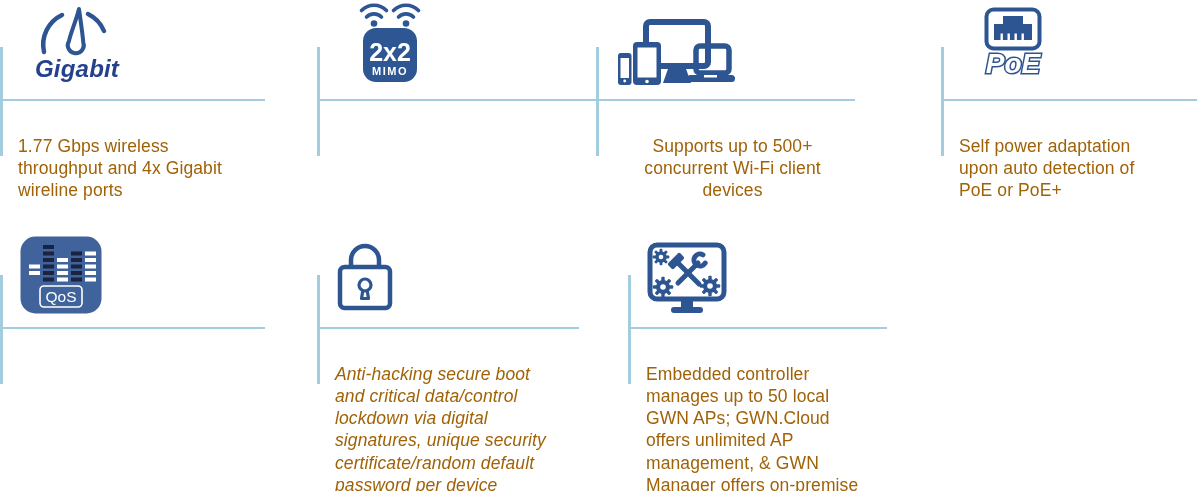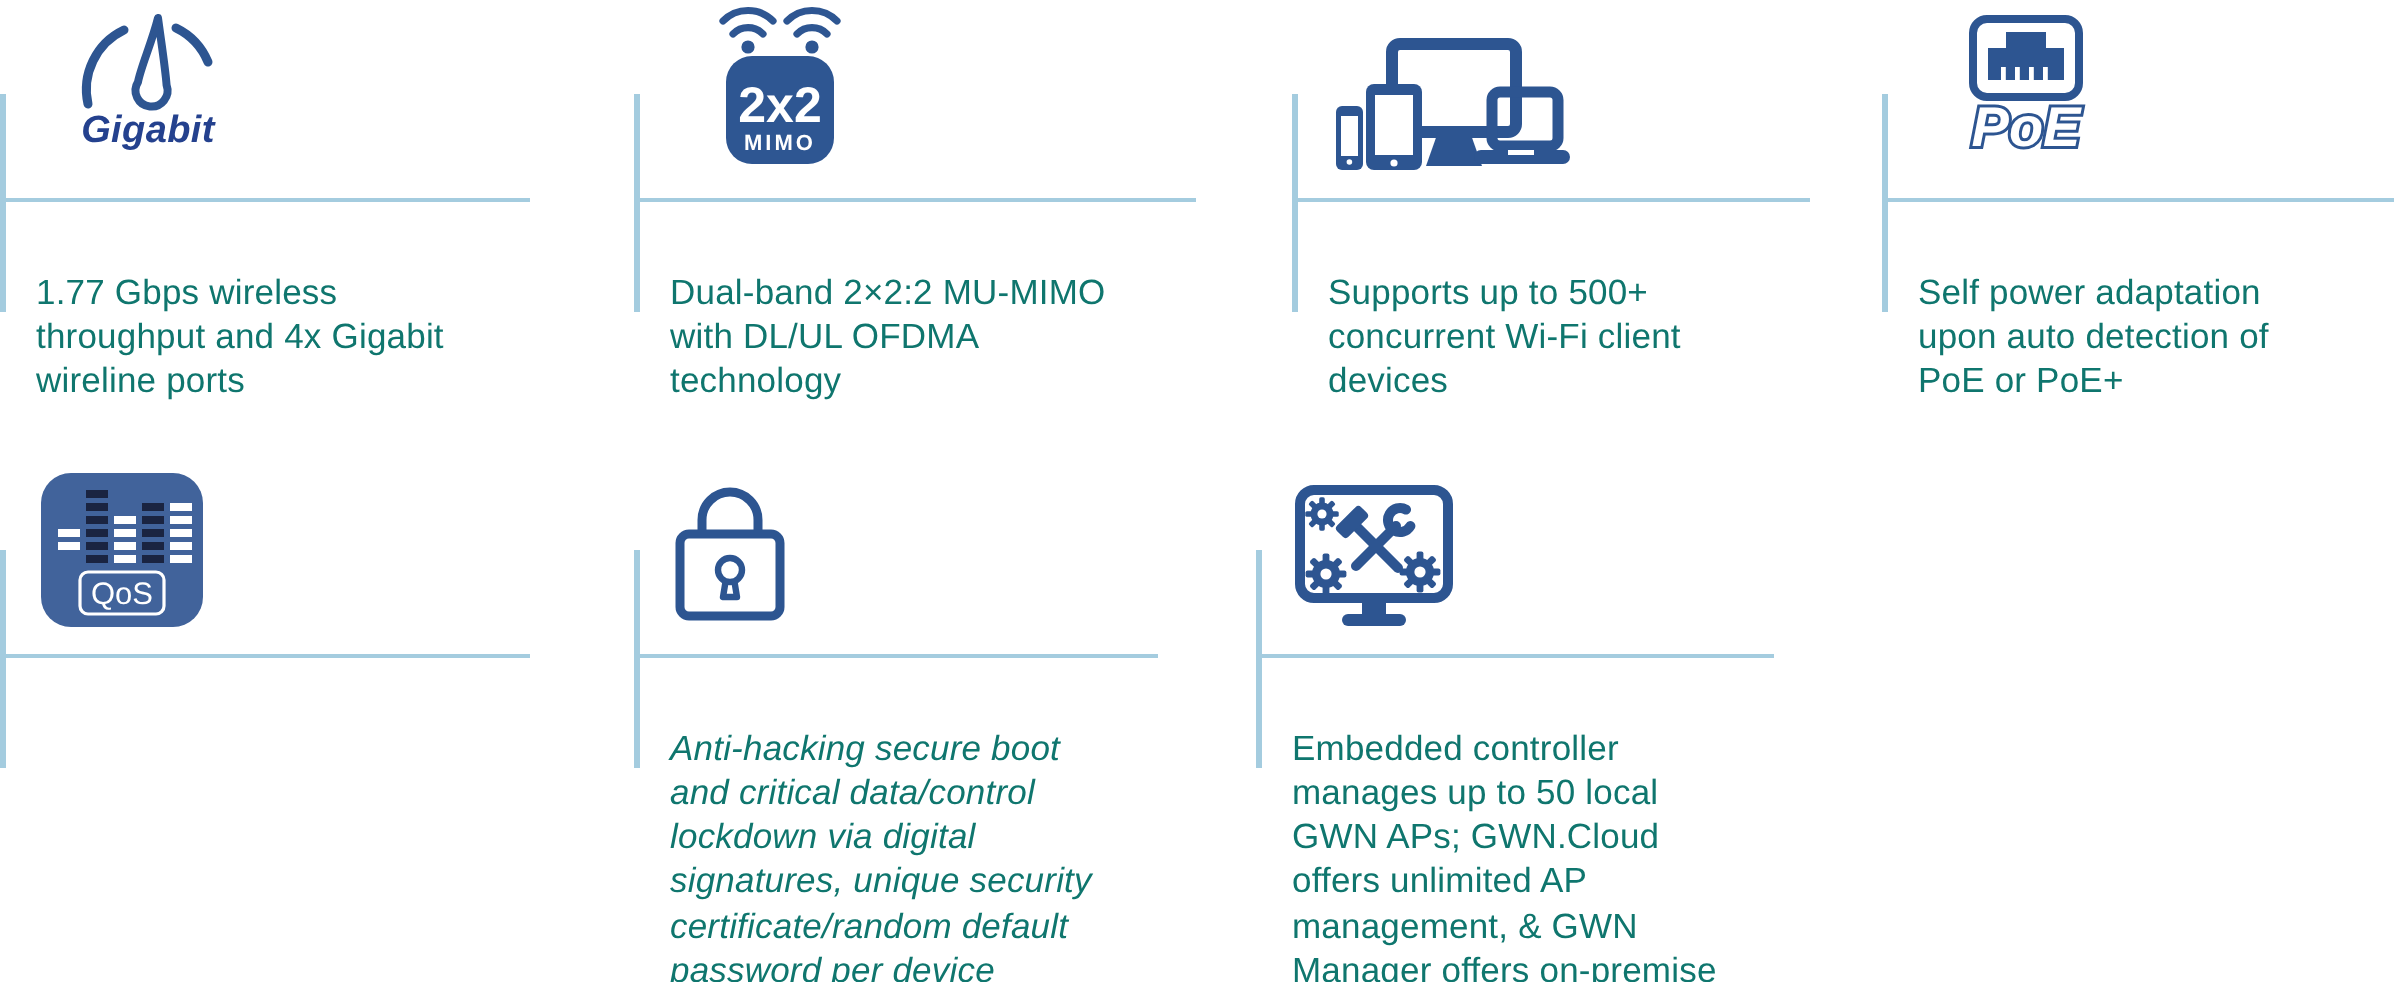--- a/index.html
+++ b/index.html
@@ -5,27 +5,27 @@
   html,body{margin:0;padding:0;background:#ffffff;}
   .canvas{
     position:relative;width:1200px;height:491px;background:#ffffff;
     font-family:"Liberation Sans",sans-serif;overflow:hidden;
   }
   .card{position:absolute;}
   .divider{position:absolute;left:0;top:99px;height:2px;background:#a4ccdf;width:100%;}
   .vline{position:absolute;left:0;top:47px;width:3px;height:109px;background:#a4ccdf;}
   .desc{
     position:absolute;left:18px;top:117px;right:4px;
-    font-size:17.5px;line-height:22.3px;color:#0f766e;
+    font-size:17.5px;line-height:22.3px;color:#a16207;
     white-space:pre-line;letter-spacing:.1px;
   }
   .icon{position:absolute;}
   .gauge-label{
     position:absolute;left:35px;top:55px;width:78px;text-align:center;
-    font-size:19px;font-weight:bold;font-style:italic;color:#24418e;letter-spacing:.2px;
+    font-size:24px;font-weight:bold;font-style:italic;color:#24418e;letter-spacing:.2px;
   }
   svg{display:block;}
 </style>
 </head>
 <body>
 
 <div class="canvas">
 
   <div class="card" style="left:0;top:0;width:265px;height:210px;">
     <div class="icon" style="left:35px;top:5px;">
@@ -56,26 +56,23 @@
         </g>
         <circle cx="16" cy="23.5" r="3.3" fill="#2e5692"></circle>
         <circle cx="48" cy="23.5" r="3.3" fill="#2e5692"></circle>
         <rect x="5" y="28" width="54" height="54" rx="13" fill="#2e5692"></rect>
         <text x="32" y="61" text-anchor="middle" font-family="Liberation Sans, sans-serif" font-size="25" font-weight="bold" fill="#ffffff">2x2</text>
         <text x="32" y="75" text-anchor="middle" font-family="Liberation Sans, sans-serif" font-size="11" font-weight="bold" letter-spacing="1.5" fill="#ffffff">MIMO</text>
       </svg>
     </div>
     <div class="vline"></div>
     <div class="divider"></div>
-    <p class="desc">Dual-band 2×2:2 MU-MIMO
-with DL/UL OFDMA
-technology</p>
-  </div>
-
-  <div class="card" style="left:646px;top:0;width:259px;height:210px;">
+  </div>
+
+  <div class="card" style="left:596px;top:0;width:259px;height:210px;text-align:center;">
     <div class="icon" style="left:20px;top:19px;">
       <svg width="120" height="68" viewBox="0 0 120 68">
         <rect x="30" y="3" width="62" height="44" rx="4" fill="none" stroke="#2d5591" stroke-width="6"></rect>
         <path d="M53 47 L69 47 L75 64 L47 64 Z" fill="#2d5591"></path>
         <rect x="17" y="23" width="28" height="43" rx="4" fill="#2d5591"></rect>
         <rect x="21.5" y="28.5" width="19" height="30" fill="#ffffff"></rect>
         <circle cx="31" cy="62.5" r="1.8" fill="#ffffff"></circle>
         <rect x="2" y="34" width="13.5" height="32" rx="3" fill="#2d5591"></rect>
         <rect x="4.5" y="39" width="8.5" height="20" fill="#ffffff"></rect>
         <circle cx="8.7" cy="62" r="1.4" fill="#ffffff"></circle>

